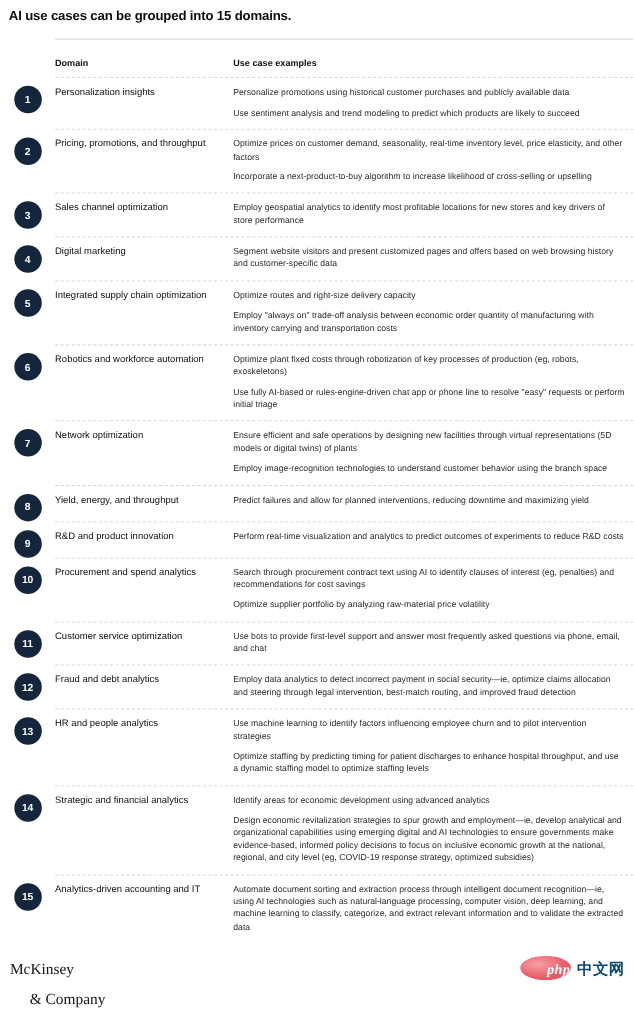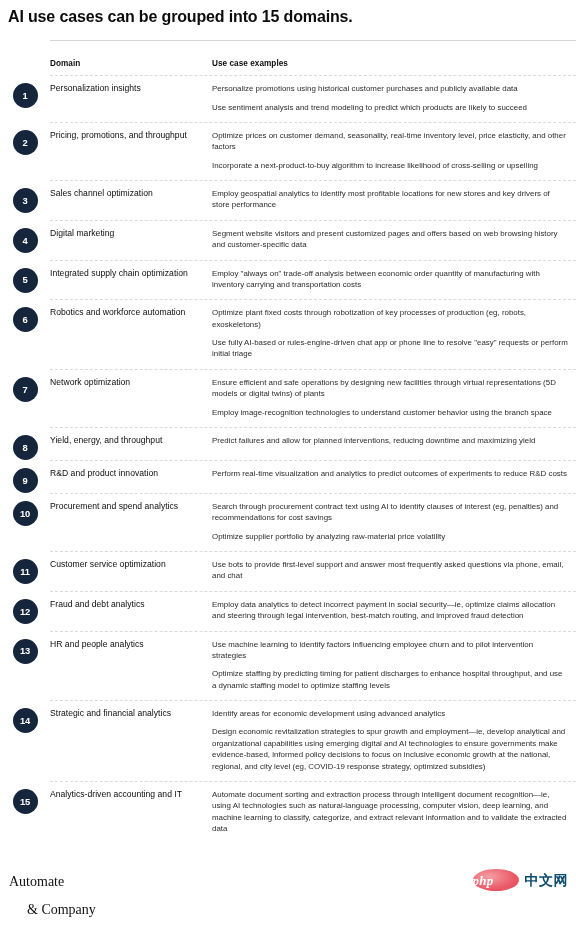--- a/index.html
+++ b/index.html
@@ -19,21 +19,21 @@
   .page {
     width: 576px;
     height: 935px;
     position: relative;
     box-sizing: border-box;
     padding: 0;
   }
 
   
   .title {
-    font-size: 16px;
+    font-size: 12px;
     font-weight: bold;
     letter-spacing: -0.15px;
     color: #0c0c0c;
     padding: 7px 0 0 8px;
     line-height: 1.2;
   }
 
   
   .table {
     margin-top: 14px;
@@ -158,21 +158,21 @@
     align-items: center;
     gap: 6px;
   }
   .php-pill {
     width: 46px;
     height: 22px;
     border-radius: 50%;
     background: radial-gradient(ellipse at 35% 35%, #f4a0a6 0%, #ea5a66 60%, #e04a58 100%);
     display: flex;
     align-items: center;
-    justify-content: flex-start;
+    justify-content: flex-end;
   }
   .php-pill span {
     font-family: "Liberation Serif", serif;
     font-style: italic;
     font-weight: bold;
     font-size: 13px;
     color: #ffffff;
     letter-spacing: 0.3px;
     line-height: 1;
   }
@@ -254,20 +254,21 @@
           <div class="sep-dash"></div>
         </div>
         <div class="row">
           <div class="col-num">
             <div class="badge">5</div>
           </div>
           <div class="col-domain">
             <div class="domain-name">Integrated supply chain optimization</div>
           </div>
           <div class="col-uses">
+            <div class="usecase">Optimize routes and right-size delivery capacity</div>
             <div class="usecase">Employ "always on" trade-off analysis between economic order quantity of manufacturing with inventory carrying and transportation costs</div>
           </div>
           <div class="sep-dash"></div>
         </div>
         <div class="row">
           <div class="col-num">
             <div class="badge">6</div>
           </div>
           <div class="col-domain">
             <div class="domain-name">Robotics and workforce automation</div>
@@ -388,21 +389,21 @@
           <div class="col-uses">
             <div class="usecase">Automate document sorting and extraction process through intelligent document recognition—ie, using AI technologies such as natural-language processing, computer vision, deep learning, and machine learning to classify, categorize, and extract relevant information and to validate the extracted data</div>
           </div>
           <div class="sep-dash"></div>
         </div>
       </div>
   </div>
 
   <div class="footer">
     <div class="mck-logo">
-      <span class="l1">Automate</span>
+      <span class="l1">McKinsey</span>
       <span class="l2">&amp; Company</span>
     </div>
     <div class="watermark">
       <div class="php-pill">
         <span>php</span>
       </div>
       <div class="cn-text">中文网</div>
     </div>
   </div>
 

